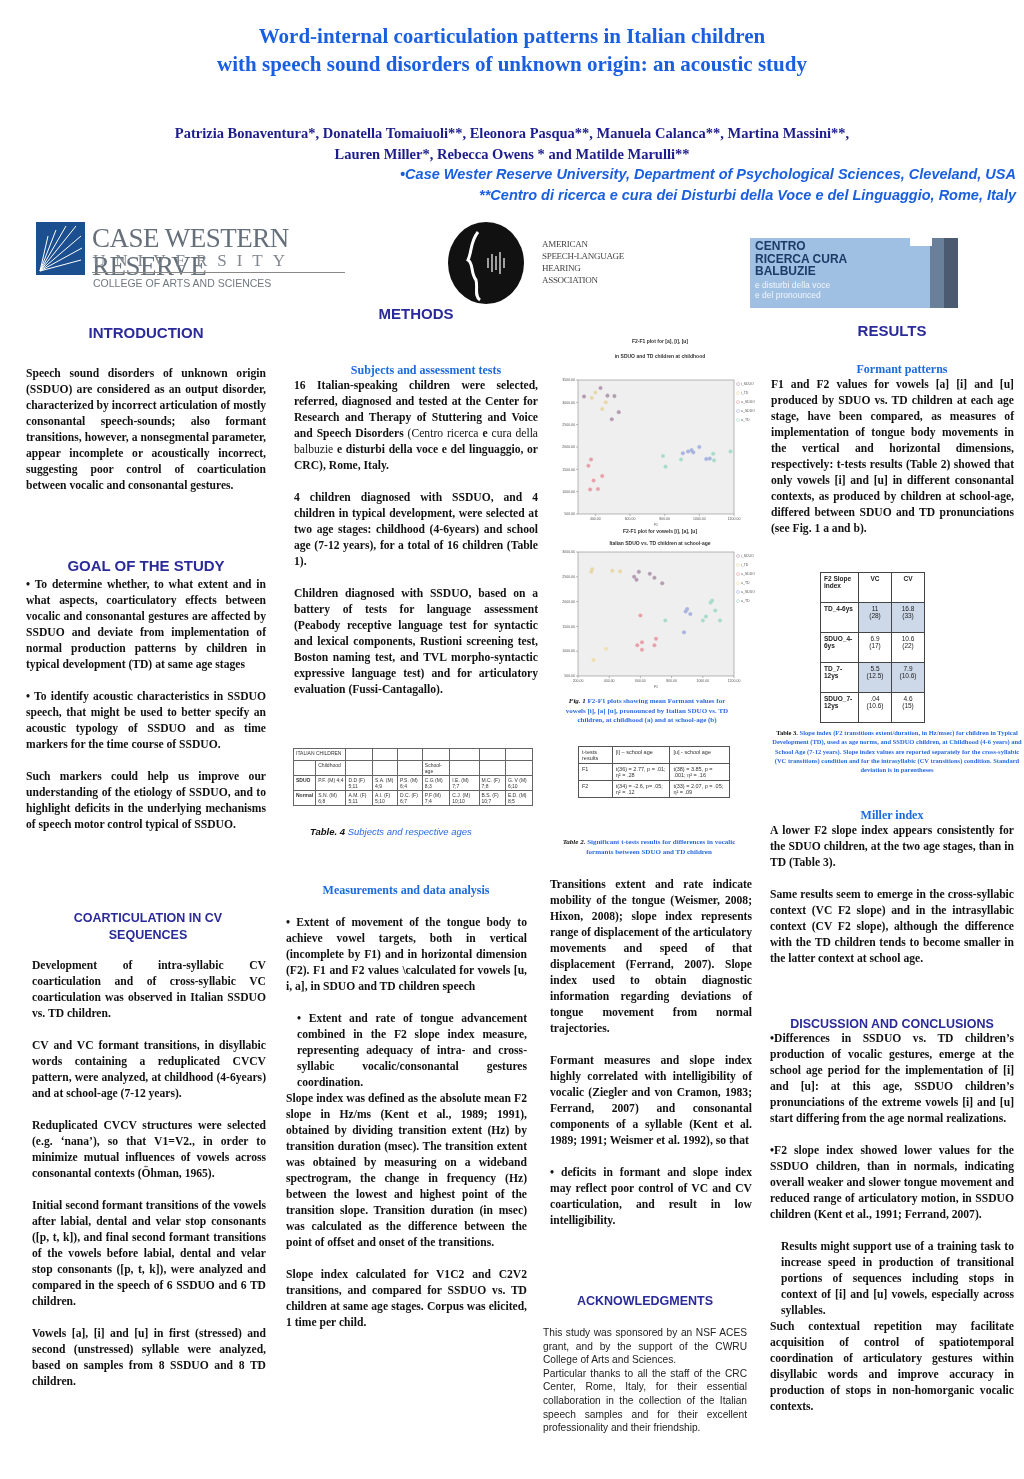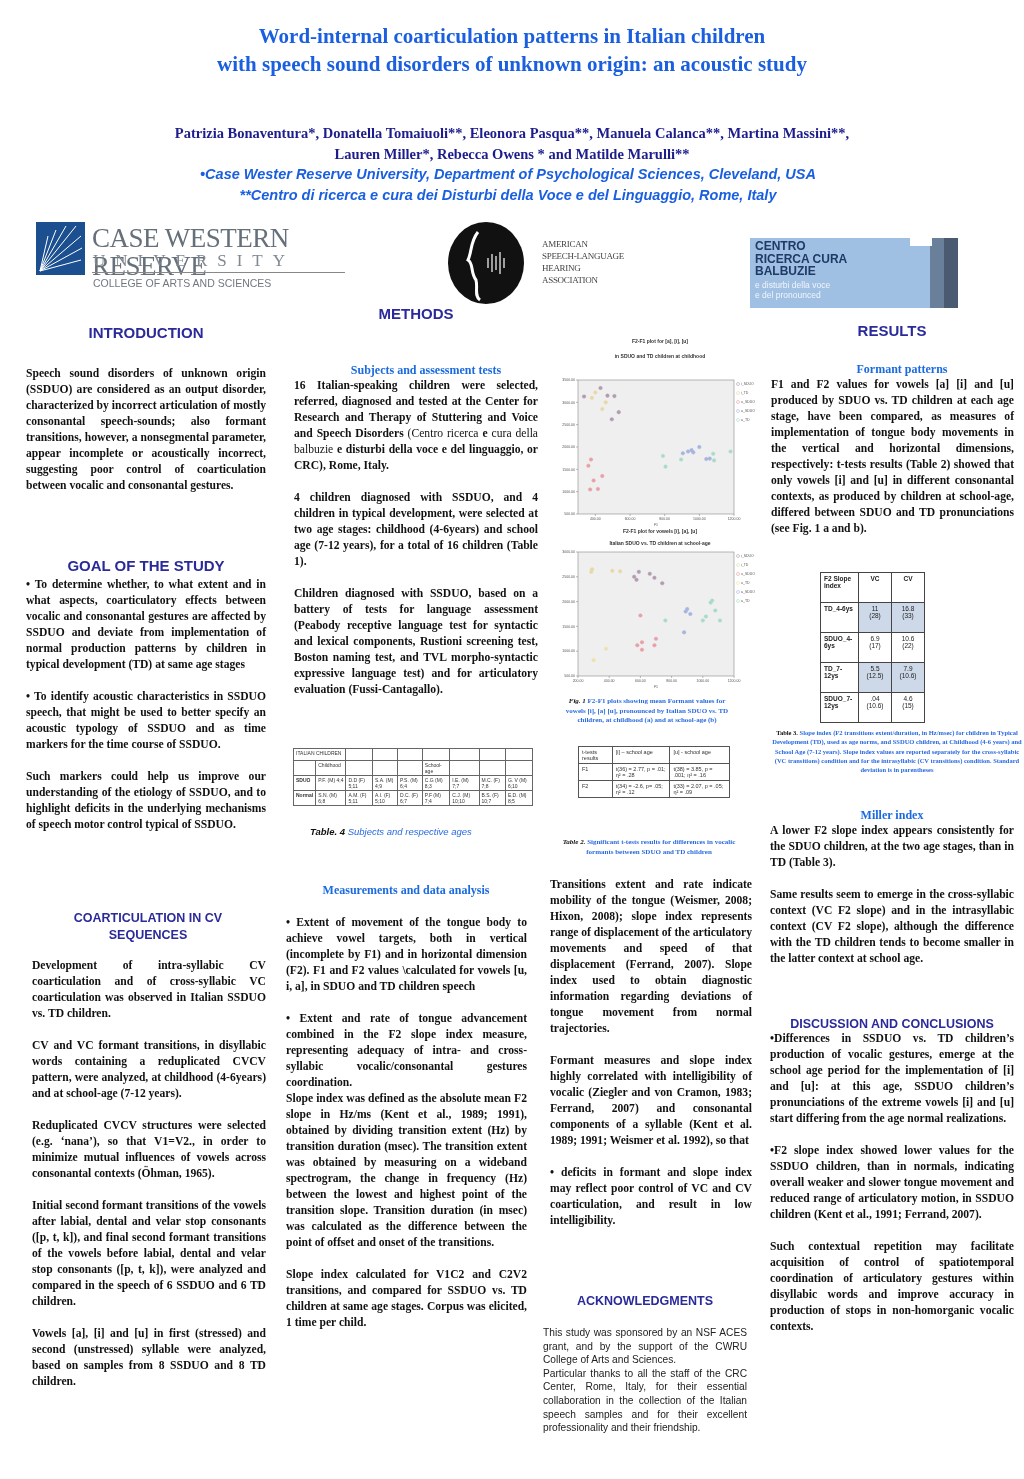--- a/index.html
+++ b/index.html
@@ -1,27 +1,27 @@
 <!DOCTYPE html>
 <html><head>
 <meta charset="utf-8">
 <style>
   * { box-sizing: border-box; margin: 0; padding: 0; }
   html, body { width: 1024px; height: 1479px; background: #ffffff; overflow: hidden; }
   body { position: relative; font-family: "Liberation Serif", serif; color: #111; }
   .abs { position: absolute; }
   .title { left: 0; width: 1024px; top: 22px; text-align: center; color: #1a5fe0; font-family: "Liberation Serif", serif; font-weight: bold; font-size: 21px; line-height: 28px; }
   .authors { left: 0; width: 1024px; top: 123px; text-align: center; color: #1c1c8c; font-family: Liberation Serif, serif; font-weight: bold; font-size: 14.5px; line-height: 21px; }
-  .affil { left: 0; width: 1016px; text-align: center; color: #1a5fe0; font-family: "Liberation Sans", sans-serif; font-weight: bold; font-style: italic; font-size: 14.5px; line-height: 21px; }
+  .affil { left: 0; width: 1016px; text-align: right; color: #1a5fe0; font-family: "Liberation Sans", sans-serif; font-weight: bold; font-style: italic; font-size: 14.5px; line-height: 21px; }
   .sec-h { text-align: center; color: #2a2a9a; font-family: "Liberation Sans", sans-serif; font-weight: bold; font-size: 15px; }
   .sec-h.small { font-size: 12.5px; line-height: 17px; }
   .sub-h { text-align: center; color: #1a6ae0; font-family: "Liberation Serif", serif; font-weight: bold; font-size: 12px; }
   .body { font-family: "Liberation Serif", serif; font-weight: bold; font-size: 11.6px; line-height: 16px; text-align: justify; color: #111; }
   .body p { margin-bottom: 16px; }
-  .body p.tight { margin-bottom: 0; }
+  .body p.tight { margin-bottom: 0; margin-left: 11px; }
   .light { font-weight: normal; }
   .ack { font-family: "Liberation Sans", sans-serif; font-size: 10.2px; line-height: 13.6px; text-align: justify; color: #222; }
   .cap { font-family: "Liberation Serif", serif; font-size: 7px; line-height: 9.5px; text-align: center; color: #2a6ae0; font-weight: bold; }
   .cap b.k { color: #111; font-style: italic; }
   .cap b.kn { color: #111; }
   table { border-collapse: collapse; }
   .t1 { font-family: "Liberation Sans", sans-serif; font-size: 5px; color: #333; }
   .t1 td { border: 1px solid #666; padding: 1px 2px; vertical-align: top; height: 12px; }
   .t2 { font-family: "Liberation Sans", sans-serif; font-size: 5.5px; color: #333; }
   .t2 td { border: 1px solid #555; padding: 2px 3px; vertical-align: top; }
@@ -451,14 +451,15 @@
 <div class="abs sub-h" style="left:770px;top:808px;width:244px">Miller index</div>
 <div class="abs body" style="left:770px;top:823px;width:244px">
   <p>A lower F2 slope index appears consistently for the SDUO children, at the two age stages, than in TD (Table 3).</p>
   <p>Same results seem to emerge in the cross-syllabic context (VC F2 slope) and in the intrasyllabic context (CV F2 slope), although the difference with the TD children tends to become smaller in the latter context at school age.</p>
 </div>
 
 <div class="abs sec-h small" style="left:770px;top:1016px;width:244px">DISCUSSION AND CONCLUSIONS</div>
 <div class="abs body" style="left:770px;top:1031px;width:244px">
   <p>•Differences in SSDUO vs. TD children’s production of vocalic gestures, emerge at the school age period for the implementation of [i] and [u]: at this age, SSDUO children’s pronunciations of the extreme vowels [i] and [u] start differing from the age normal realizations.</p>
   <p>•F2 slope index showed lower values for the SSDUO children, than in normals, indicating overall weaker and slower tongue movement and reduced range of articulatory motion, in SSDUO children (Kent et al., 1991; Ferrand, 2007).</p>
+  <p class="tight">Results might support use of a training task to increase speed in production of transitional portions of sequences including stops in context of [i] and [u] vowels, especially across syllables.</p>
   <p>Such contextual repetition may facilitate acquisition of control of spatiotemporal coordination of articulatory gestures within disyllabic words and improve accuracy in production of stops in non-homorganic vocalic contexts.</p>
 </div>
 
 </body></html>

